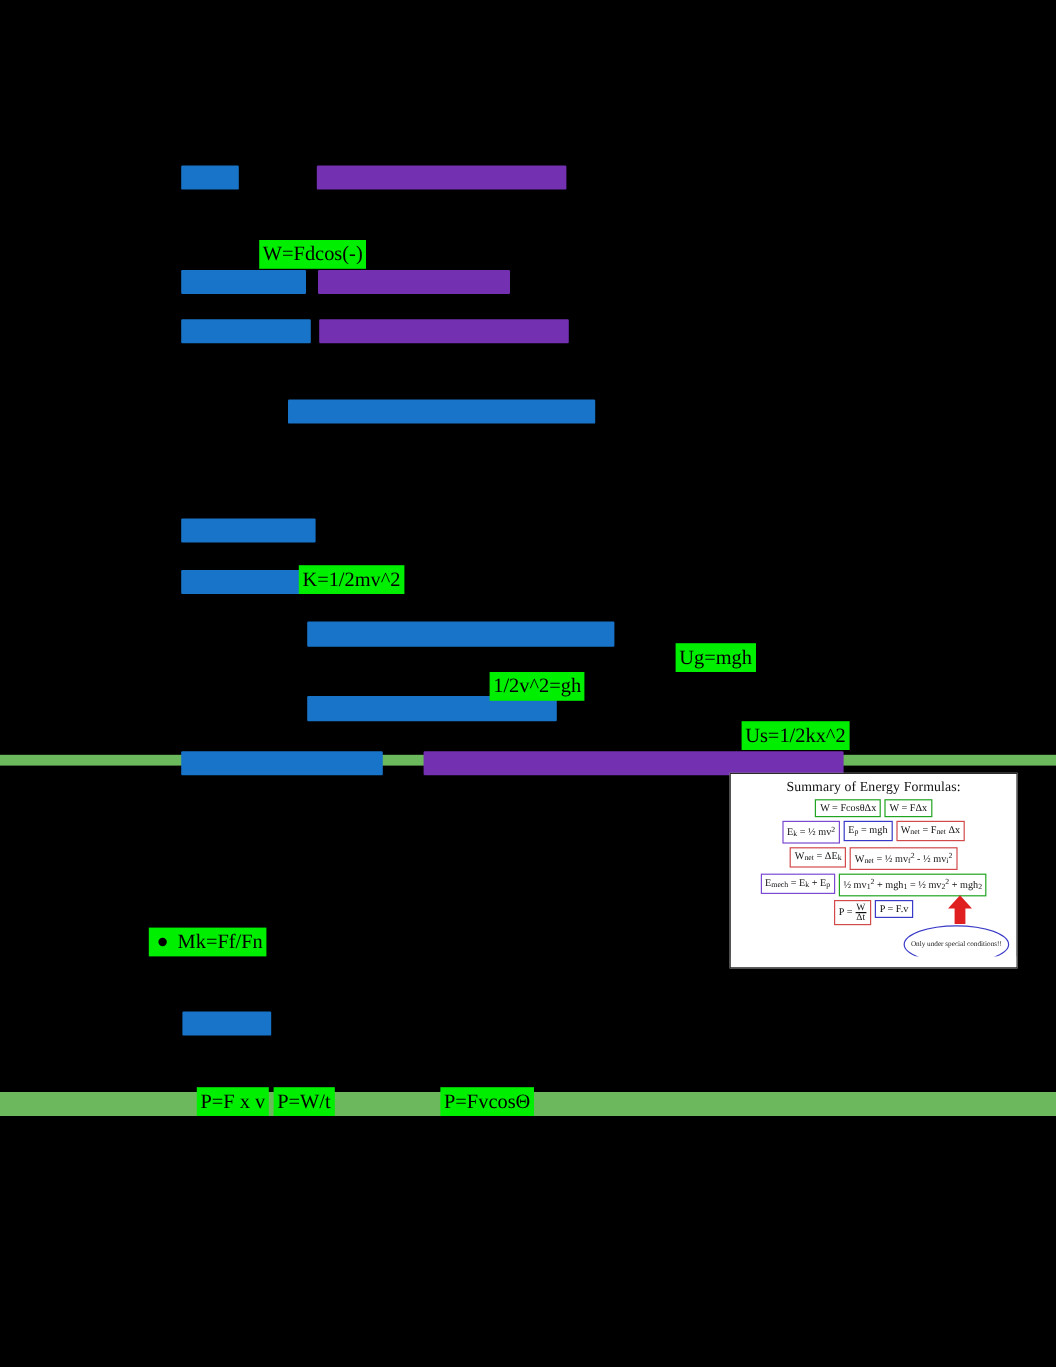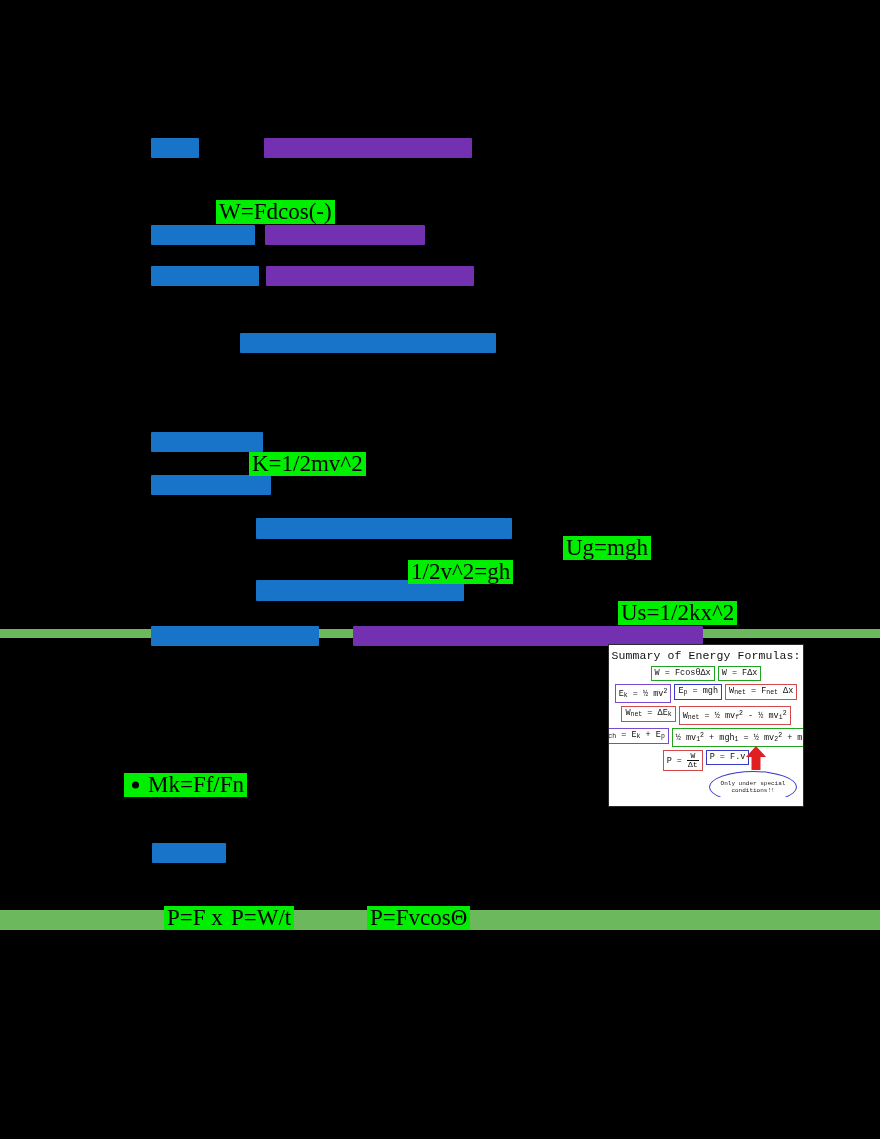--- a/index.html
+++ b/index.html
@@ -11,37 +11,37 @@
   .page{position:absolute;inset:0;}
 
   
   .hl{position:absolute;display:block;border-radius:1px;}
   .hl span{visibility:hidden;}
 
   
   .chip{
     position:absolute;background:#00ee00;color:#000;
     font-family:"Liberation Serif","DejaVu Serif",serif;
-    font-size:23px;line-height:22px;white-space:nowrap;
+    font-size:17px;line-height:22px;white-space:nowrap;
     padding:1px 3px;
   }
   .chip.bul{padding-left:24px;}
   .chip .dot{
     position:absolute;left:8px;top:50%;transform:translateY(-50%);
     width:7px;height:7px;border-radius:50%;background:#000;
   }
 
   
   .rule{position:absolute;left:0;width:880px;background:#6cb85c;}
 
   
   .summary{
-    position:absolute;left:608px;top:644px;width:196px;height:163px;
+    position:absolute;left:608px;top:644px;width:240px;height:163px;
     background:#fff;border:1px solid #2b2b2b;box-sizing:border-box;
-    font-family:Liberation Mono, monospace;
+    font-family:Liberation Serif, serif;
     overflow:hidden;
   }
   .summary .title{
     text-align:center;color:#111;font-size:11.5px;line-height:14px;
     margin:4px 0 3px 0;letter-spacing:.1px;
   }
   .frow{display:flex;justify-content:center;align-items:flex-start;gap:3px;margin-bottom:3px;}
   .f{
     font-size:8.5px;line-height:11px;color:#111;
     padding:1px 3px;border:1px solid #888;white-space:nowrap;
@@ -86,21 +86,21 @@
       <div class="hl" style="left: 151px; top: 475px; width: 120px; height: 20px; background: rgb(24, 116, 200);"><span>Potential Energy</span></div>
       <div class="hl" style="left: 256px; top: 518px; width: 256px; height: 21px; background: rgb(24, 116, 200);"><span>Gravitational Potential Energy (Ug)</span></div>
       <div class="hl" style="left: 256px; top: 580px; width: 208px; height: 21px; background: rgb(24, 116, 200);"><span>Elastic Potential Energy (Us)</span></div>
       <div class="hl" style="left: 151px; top: 626px; width: 168px; height: 20px; background: rgb(24, 116, 200);"><span>Conservation of Energy</span></div>
       <div class="hl" style="left: 353px; top: 626px; width: 350px; height: 20px; background: rgb(115, 48, 176);"><span>total energy of an isolated system stays constant</span></div>
       <div class="hl" style="left: 152px; top: 843px; width: 74px; height: 20px; background: rgb(24, 116, 200);"><span>Power (P)</span></div>
     </div>
 
   <div id="chips">
       <div class="chip" style="left: 216px; top: 200px;"><span>W=Fdcos(-)</span></div>
-      <div class="chip" style="left: 249px; top: 452px; text-align: center;"><span>K=1/2mv^2</span></div>
+      <div class="chip" style="left: 249px; top: 471px; text-align: center;"><span>K=1/2mv^2</span></div>
       <div class="chip" style="left: 563px; top: 536px;"><span>Ug=mgh</span></div>
       <div class="chip" style="left: 408px; top: 560px;"><span>1/2v^2=gh</span></div>
       <div class="chip" style="left: 618px; top: 601px;"><span>Us=1/2kx^2</span></div>
       <div class="chip bul" style="left: 124px; top: 773px;"><span class="dot"></span><span>Mk=Ff/Fn</span></div>
       <div class="chip" style="left: 164px; top: 906px;"><span>P=F x v</span></div>
       <div class="chip" style="left: 228px; top: 906px;"><span>P=W/t</span></div>
       <div class="chip" style="left: 367px; top: 906px;"><span>P=FvcosΘ</span></div>
     </div>
 
   <div class="summary">

